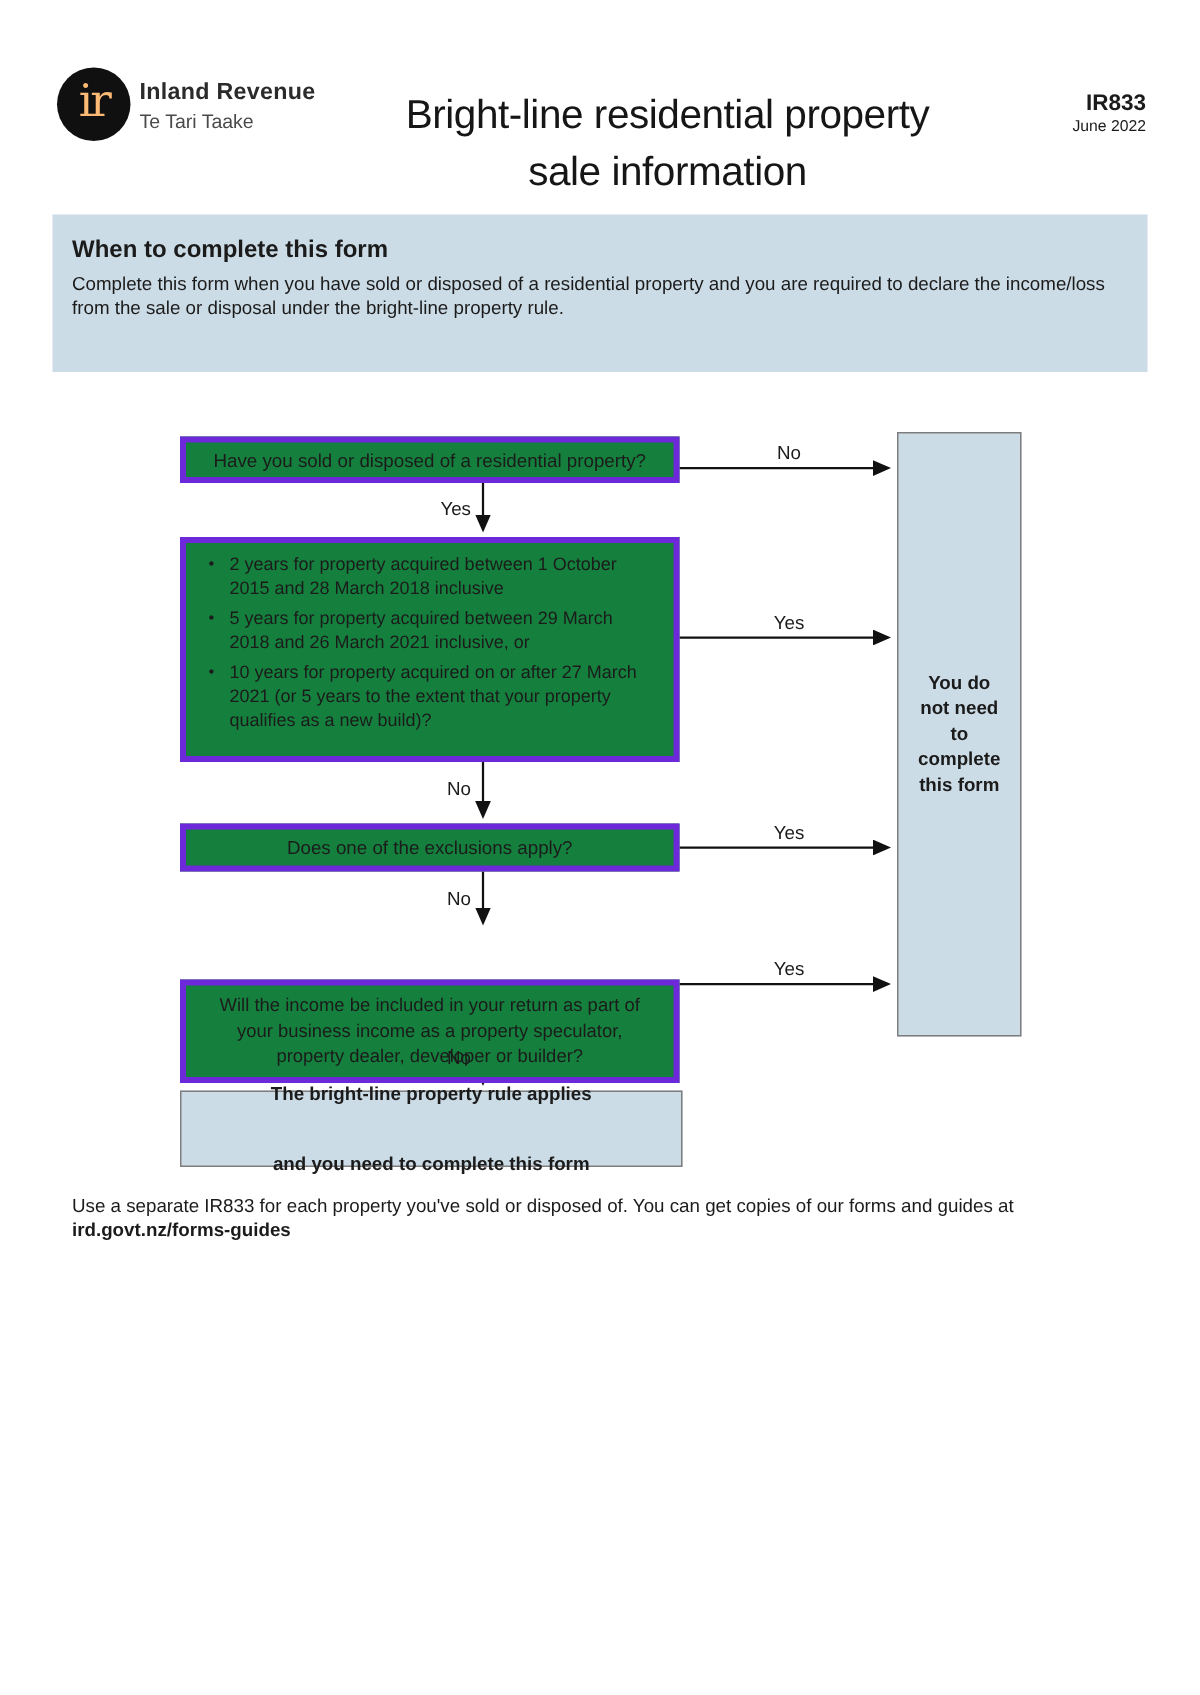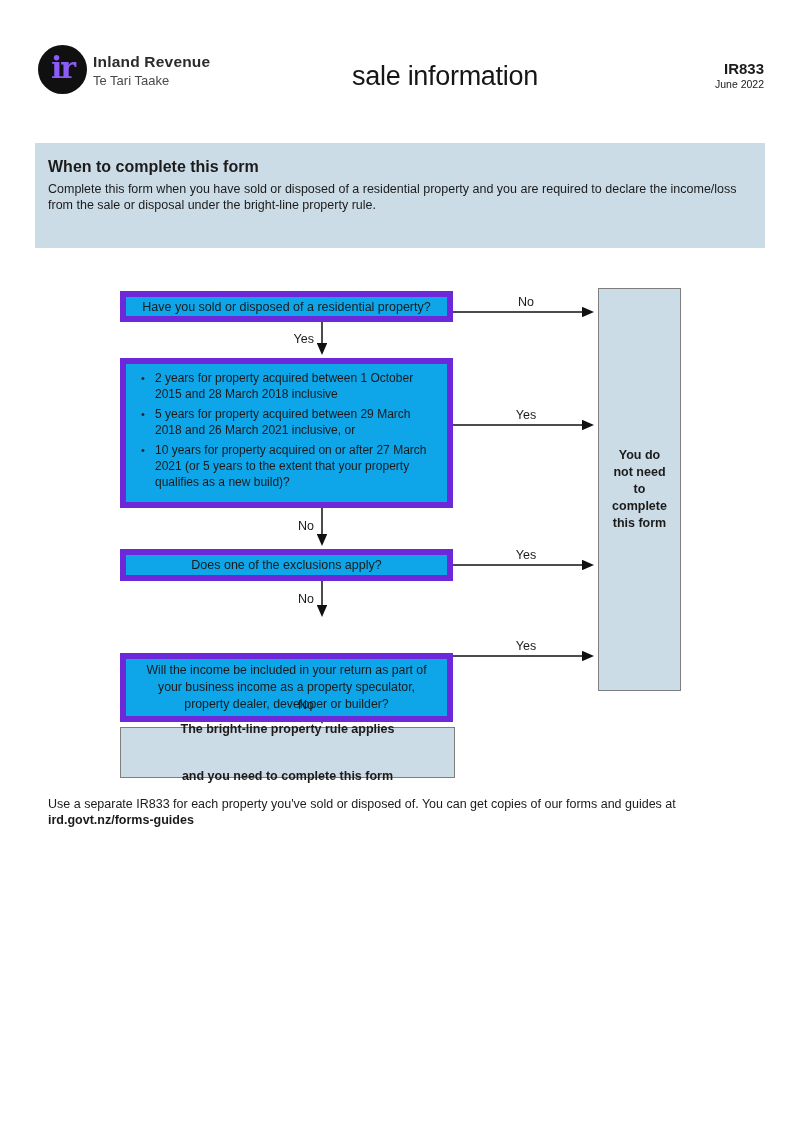--- a/index.html
+++ b/index.html
@@ -1,37 +1,37 @@
 <!DOCTYPE html>
 <html><head>
 <meta charset="utf-8">
 <style>
   html,body{margin:0;padding:0;background:#ffffff;}
   body{width:800px;height:1130px;position:relative;font-family:"Liberation Sans",sans-serif;color:#1b1b1b;overflow:hidden;}
   .abs{position:absolute;}
 
   
   .logo-circle{left:38px;top:45px;width:49px;height:49px;border-radius:50%;background:#101010;
-    display:flex;align-items:center;justify-content:center;color:#8b5cf6;font-weight:bold;
+    display:flex;align-items:center;justify-content:center;color:#fdba74;font-weight:normal;
     font-size:30px;letter-spacing:-2px;font-family:"DejaVu Serif",serif;line-height:1;padding-bottom:4px;box-sizing:border-box;}
   .org-block{left:93px;top:53px;}
   .org-name{font-size:15.5px;font-weight:bold;color:#2b2b2b;letter-spacing:.2px;text-align:center;}
   .org-maori{font-size:13px;color:#4a4a4a;margin-top:2px;}
   .page-title{left:235px;top:57px;width:420px;text-align:center;font-size:27px;line-height:38px;color:#161616;letter-spacing:-.3px;}
   .form-id{right:36px;top:60px;text-align:right;}
   .form-code{font-size:15px;font-weight:bold;}
   .form-date{font-size:10.5px;margin-top:1px;}
 
   
   .info-box{left:35px;top:143px;width:730px;height:105px;background:#ccdce6;box-sizing:border-box;padding:15px 13px;}
   .info-heading{font-size:16px;font-weight:bold;margin:0 0 6px 0;}
   .info-box p{font-size:12.5px;line-height:15.5px;margin:0 0 7px 0;}
 
   
-  .qbox{background:#0ea5e9;border:6px solid #6d28d9;box-sizing:border-box;font-size:12.5px;}
+  .qbox{background:#15803d;border:4px solid #6d28d9;box-sizing:border-box;font-size:12.5px;}
   .center-box{display:flex;align-items:center;justify-content:center;text-align:center;}
   .qbox1{left:120px;top:291px;width:333px;height:31px;}
   .qbox2{left:120px;top:358px;width:333px;height:150px;padding:6px 12px;font-size:12px;line-height:16px;}
   .qbox2 .intro{margin:1px 0 4px 0;}
   .bullet-item{display:flex;margin:0 0 4px 0;}
   .bullet-dot{width:14px;flex:0 0 14px;text-align:left;padding-left:3px;font-size:11px;}
   .bullet-text{flex:1;}
   .qbox3{left:120px;top:549px;width:333px;height:32px;}
   .qbox4{left:120px;top:620px;width:333px;height:69px;padding:4px 14px;font-size:12.3px;line-height:17px;margin-top:33px;}
   .outcome-box{left:120px;top:727px;width:333px;height:49px;background:#ccdce6;border:1px solid #7e7e7e;
@@ -61,20 +61,21 @@
 <body>
 
 <div class="abs logo-circle">
   <span>ir</span>
 </div>
 <div class="abs org-block">
   <div class="org-name">Inland Revenue</div>
   <div class="org-maori">Te Tari Taake</div>
 </div>
 <div class="abs page-title">
+  <div>Bright-line residential property</div>
   <div>sale information</div>
 </div>
 <div class="abs form-id">
   <div class="form-code">IR833</div>
   <div class="form-date">June 2022</div>
 </div>
 
 <div class="abs info-box">
   <div class="info-heading">When to complete this form</div>
   <p>Complete this form when you have sold or disposed of a residential property and you are required to declare the income/loss from the sale or disposal under the bright-line property rule.</p>

